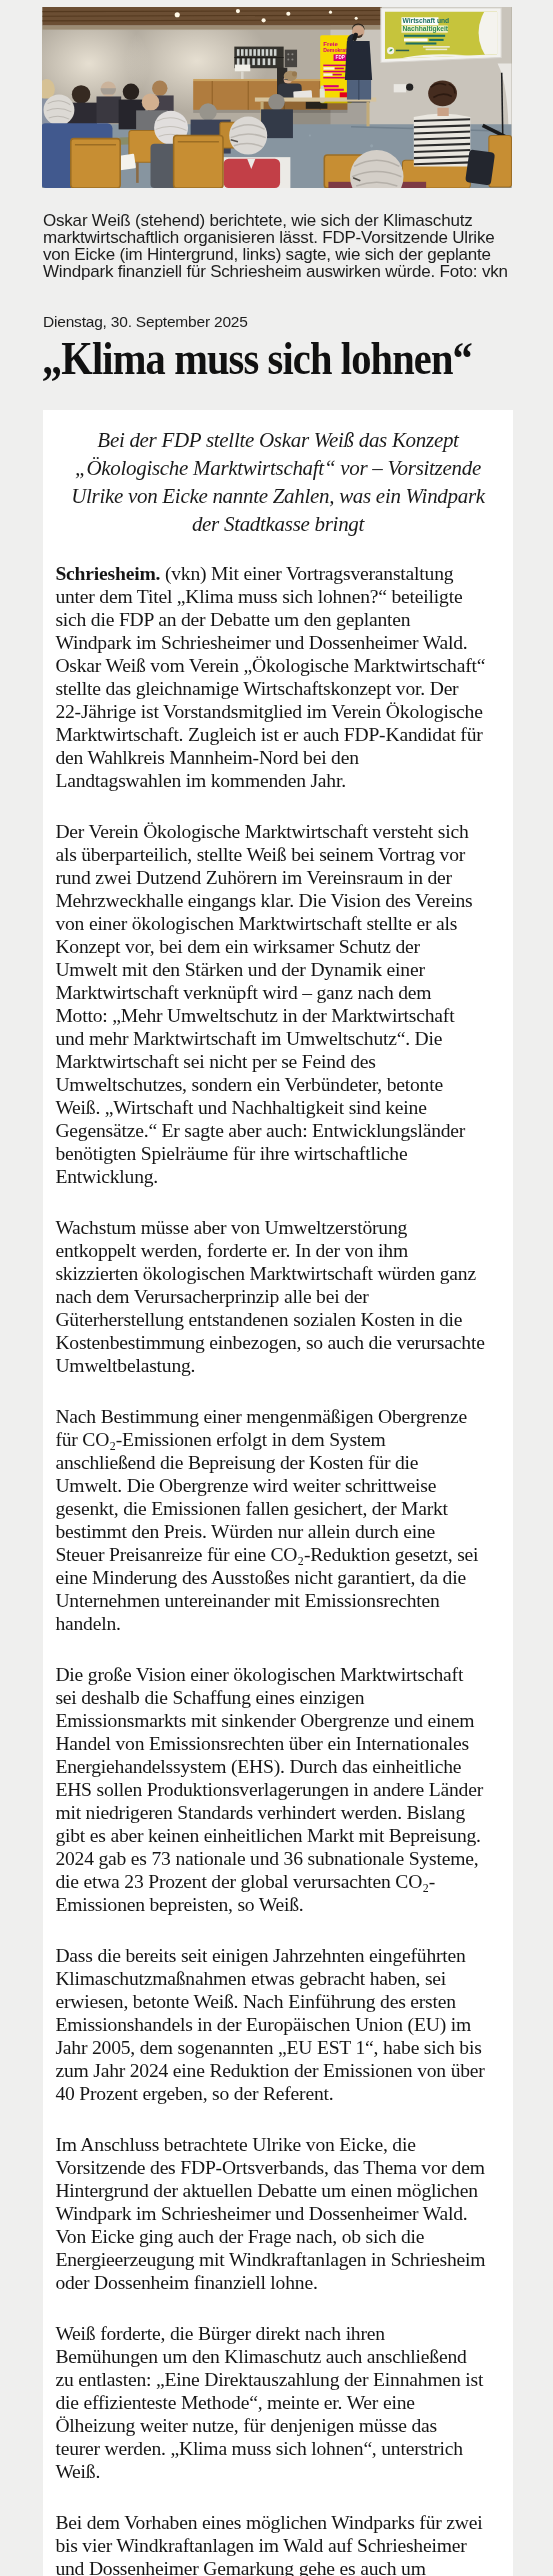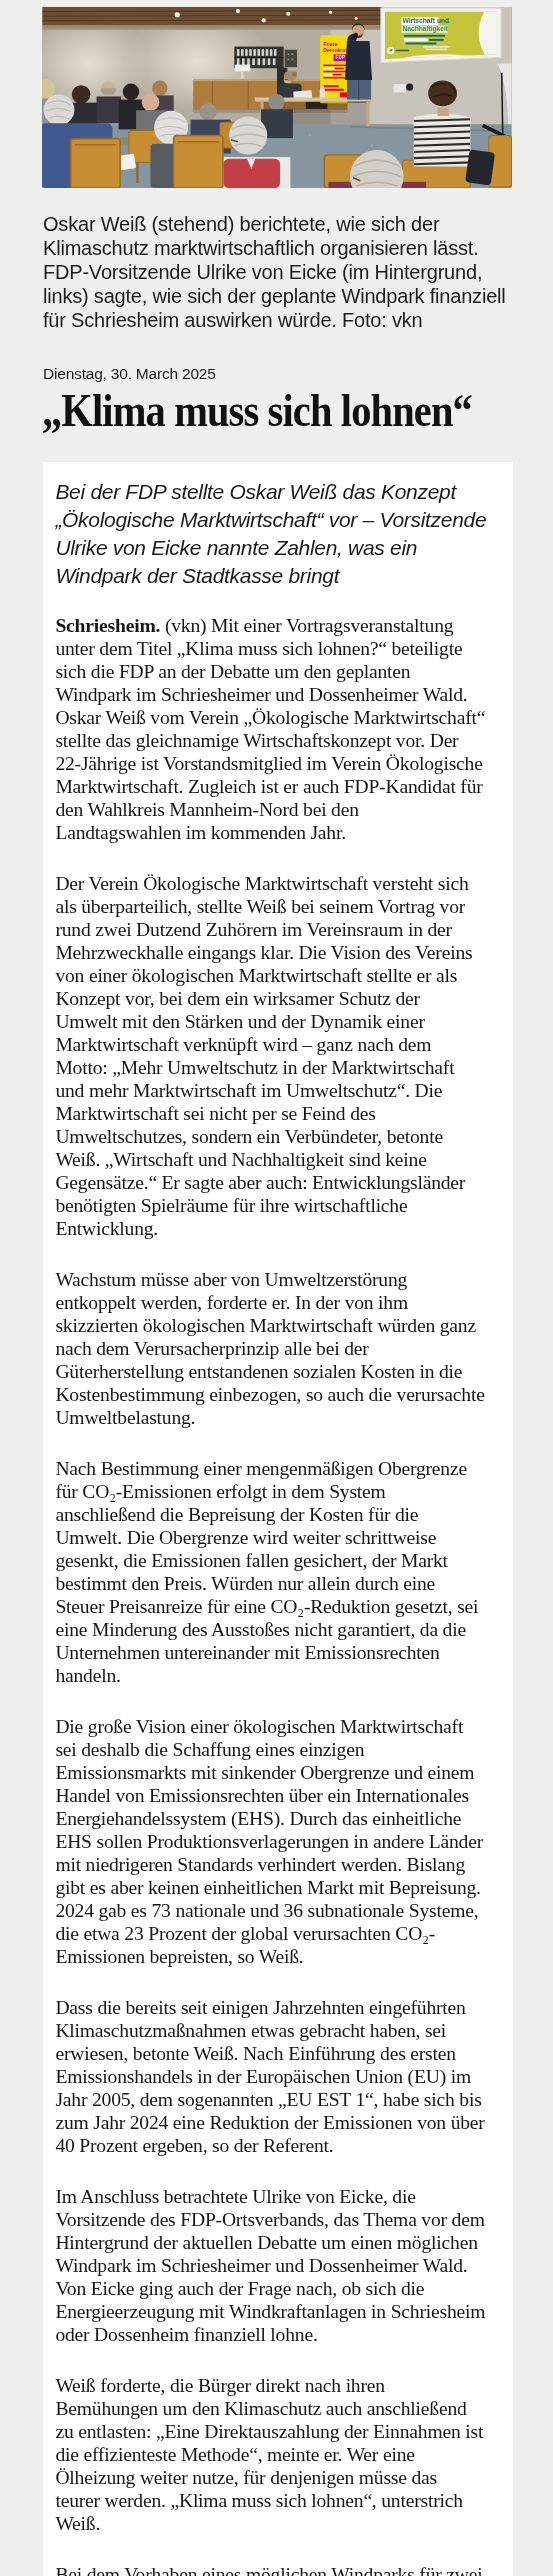--- a/index.html
+++ b/index.html
@@ -13,22 +13,22 @@
   .photo-frame{
     margin:6.7px 0 0 42px;
     width:470px;height:181px;
     overflow:hidden;
     background:#b3aca0;
   }
   .photo-frame svg{display:block;}
   .caption{
     margin:24px 44px 0 43px;
     width:467px;
-    font-size:20px;
-    line-height:24px;
+    font-size:17px;
+    line-height:17px;
     letter-spacing:-0.2px;
     color:#1d1d1d;
   }
   .date-line{
     margin:33px 0 0 43px;
     font-size:15.5px;
     line-height:18.5px;
     letter-spacing:-0.2px;
     color:#1d1d1d;
   }
@@ -45,27 +45,28 @@
     transform-origin:left center;
   }
   .card{
     margin:27px 0 0 43px;
     width:470px;
     box-sizing:border-box;
     background:#ffffff;
     padding:15.5px 12.4px 33px 12.4px;
   }
   .lead{
-    font-family:Liberation Sans, sans-serif;
+    font-family:Liberation Serif, serif;
     font-style:italic;
     font-size:21px;
     line-height:28px;
     letter-spacing:-0.3px;
     color:#1b1b1b;
     margin:0 0 24px 0;
+    text-align:center;
   }
   .body-text p{
     font-family:"Liberation Serif","DejaVu Serif",serif;
     font-size:19.6px;
     line-height:23px;
     letter-spacing:-0.2px;
     color:#161616;
     margin:0 15px 28px 0;
   }
   .body-text p:last-child{margin-bottom:0;}
@@ -336,21 +337,21 @@
       <rect x="556" y="340" width="190" height="12" fill="#7d3a44"></rect>
       <circle cx="650" cy="330" r="52" fill="#d4cfc8"></circle>
       <path d="M606,310 q44,-24 88,0 M602,330 q48,-20 96,0 M610,348 q40,-14 80,0" stroke="#b5b0a9" stroke-width="3" fill="none"></path>
       <line x1="604" y1="332" x2="618" y2="338" stroke="#4f4b46" stroke-width="3"></line>
     </g>
   </svg>
 </div>
 
 <div class="caption">Oskar Weiß (stehend) berichtete, wie sich der Klimaschutz marktwirtschaftlich organisieren lässt. FDP-Vorsitzende Ulrike von Eicke (im Hintergrund, links) sagte, wie sich der geplante Windpark finanziell für Schriesheim auswirken würde. Foto: vkn</div>
 
-<div class="date-line">Dienstag, 30. March 2025</div>
+<div class="date-line">Dienstag, 30. September 2025</div>
 
 <h1 class="headline">„Klima muss sich lohnen“</h1>
 
 <div class="card">
   <div class="lead">Bei der FDP stellte Oskar Weiß das Konzept „Ökologische Marktwirtschaft“ vor – Vorsitzende Ulrike von Eicke nannte Zahlen, was ein Windpark der Stadtkasse bringt</div>
   <div class="body-text">
     <p><strong>Schriesheim.</strong><span> (vkn) Mit einer Vortragsveranstaltung unter dem Titel „Klima muss sich lohnen?“ beteiligte sich die FDP an der Debatte um den geplanten Windpark im Schriesheimer und Dossenheimer Wald. Oskar Weiß vom Verein „Ökologische Marktwirtschaft“ stellte das gleichnamige Wirtschaftskonzept vor. Der 22-Jährige ist Vorstandsmitglied im Verein Ökologische Marktwirtschaft. Zugleich ist er auch FDP-Kandidat für den Wahlkreis Mannheim-Nord bei den Landtagswahlen im kommenden Jahr.</span></p>
     <p><span>Der Verein Ökologische Marktwirtschaft versteht sich als überparteilich, stellte Weiß bei seinem Vortrag vor rund zwei Dutzend Zuhörern im Vereinsraum in der Mehrzweckhalle eingangs klar. Die Vision des Vereins von einer ökologischen Marktwirtschaft stellte er als Konzept vor, bei dem ein wirksamer Schutz der Umwelt mit den Stärken und der Dynamik einer Marktwirtschaft verknüpft wird – ganz nach dem Motto: „Mehr Umweltschutz in der Marktwirtschaft und mehr Marktwirtschaft im Umweltschutz“. Die Marktwirtschaft sei nicht per se Feind des Umweltschutzes, sondern ein Verbündeter, betonte Weiß. „Wirtschaft und Nachhaltigkeit sind keine Gegensätze.“ Er sagte aber auch: Entwicklungsländer benötigten Spielräume für ihre wirtschaftliche Entwicklung.</span></p>
     <p><span>Wachstum müsse aber von Umweltzerstörung entkoppelt werden, forderte er. In der von ihm skizzierten ökologischen Marktwirtschaft würden ganz nach dem Verursacherprinzip alle bei der Güterherstellung entstandenen sozialen Kosten in die Kostenbestimmung einbezogen, so auch die verursachte Umweltbelastung.</span></p>
     <p><span>Nach Bestimmung einer mengenmäßigen Obergrenze für CO₂-Emissionen erfolgt in dem System anschließend die Bepreisung der Kosten für die Umwelt. Die Obergrenze wird weiter schrittweise gesenkt, die Emissionen fallen gesichert, der Markt bestimmt den Preis. Würden nur allein durch eine Steuer Preisanreize für eine CO₂-Reduktion gesetzt, sei eine Minderung des Ausstoßes nicht garantiert, da die Unternehmen untereinander mit Emissionsrechten handeln.</span></p>

